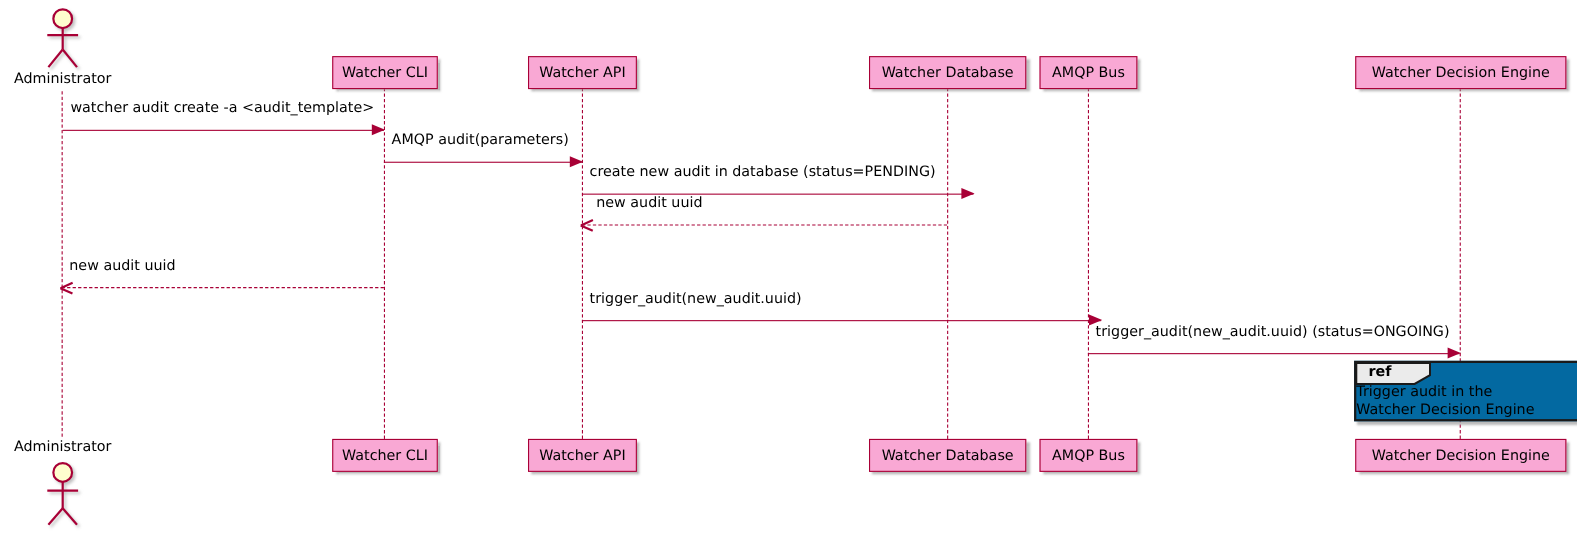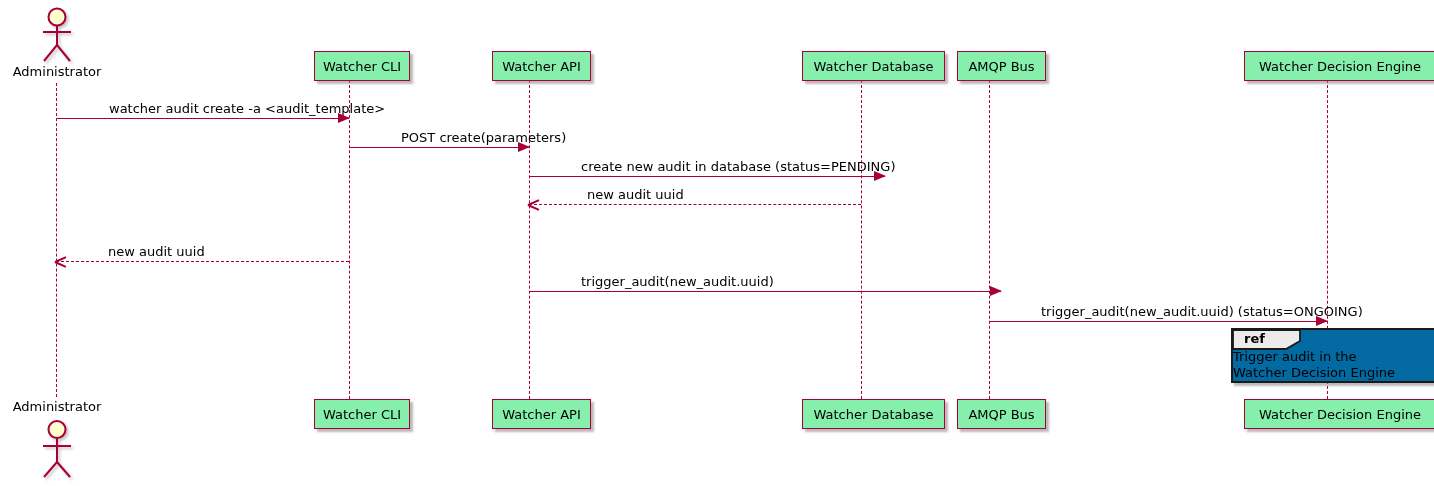--- a/index.html
+++ b/index.html
@@ -13,36 +13,35 @@
   }
   
   .lifeline{
     position:absolute;width:0;
     border-left:1px dashed #A80036;
     z-index:1;
   }
   
   .pbox{
     position:absolute;height:30px;
-    background:#86efac;
+    background:#f9a8d4;
     border:1.8px solid #A80036;
     box-sizing:border-box;
     box-shadow:3px 3px 2px rgba(130,130,130,0.55);
     display:flex;align-items:center;justify-content:center;
     white-space:nowrap;
     z-index:3;
-    margin-left:12px;
   }
   
   .actor-figure{position:absolute;z-index:3;filter:drop-shadow(2.5px 2.5px 1.5px rgba(130,130,130,0.5));}
   .actor-label{position:absolute;width:120px;text-align:center;white-space:nowrap;z-index:3;}
   
   .msg{position:absolute;height:20px;border-bottom:1.5px solid #A80036;z-index:2;}
   .msg.dashed{border-bottom:1px dashed #A80036;}
-  .msg-label{position:absolute;left:7px;bottom:2px;white-space:nowrap;margin-left:45px;}
+  .msg-label{position:absolute;left:7px;bottom:12px;white-space:nowrap;}
   .tri{position:absolute;right:-1px;bottom:-5px;width:0;height:0;
     border-left:12px solid #A80036;border-top:5px solid transparent;border-bottom:5px solid transparent;}
   .vee{position:absolute;left:-1px;bottom:-7px;width:13px;height:13px;}
   .vee::before,.vee::after{content:"";position:absolute;left:0;top:6px;width:12px;height:1.6px;
     background:#A80036;transform-origin:0 50%;}
   .vee::before{transform:rotate(-24deg);}
   .vee::after{transform:rotate(24deg);}
   
   .ref-frag{
     position:absolute;left:1231px;top:328px;width:212px;height:55px;
@@ -95,21 +94,21 @@
   <div class="pbox" style="left:790px;top:399px;width:143px;">Watcher Database</div>
   <div class="pbox" style="left:945px;top:399px;width:89px;">AMQP Bus</div>
   <div class="pbox" style="left:1232px;top:399px;width:192px;">Watcher Decision Engine</div>
 
   <div class="msg" style="left:57px;top:98px;width:292px;">
     <span class="msg-label">watcher audit create -a &lt;audit_template&gt;</span>
     <span class="tri"></span>
   </div>
 
   <div class="msg" style="left:349px;top:127px;width:180px;">
-    <span class="msg-label">POST create(parameters)</span>
+    <span class="msg-label">AMQP audit(parameters)</span>
     <span class="tri"></span>
   </div>
 
   <div class="msg" style="left:529px;top:156px;width:332px;padding-left:24px;">
     <span class="msg-label">create new audit in database (status=PENDING)</span>
     <span class="tri"></span>
   </div>
 
   <div class="msg dashed" style="left:529px;top:184px;width:332px;">
     <span class="msg-label" style="left:13px;">new audit uuid</span>

